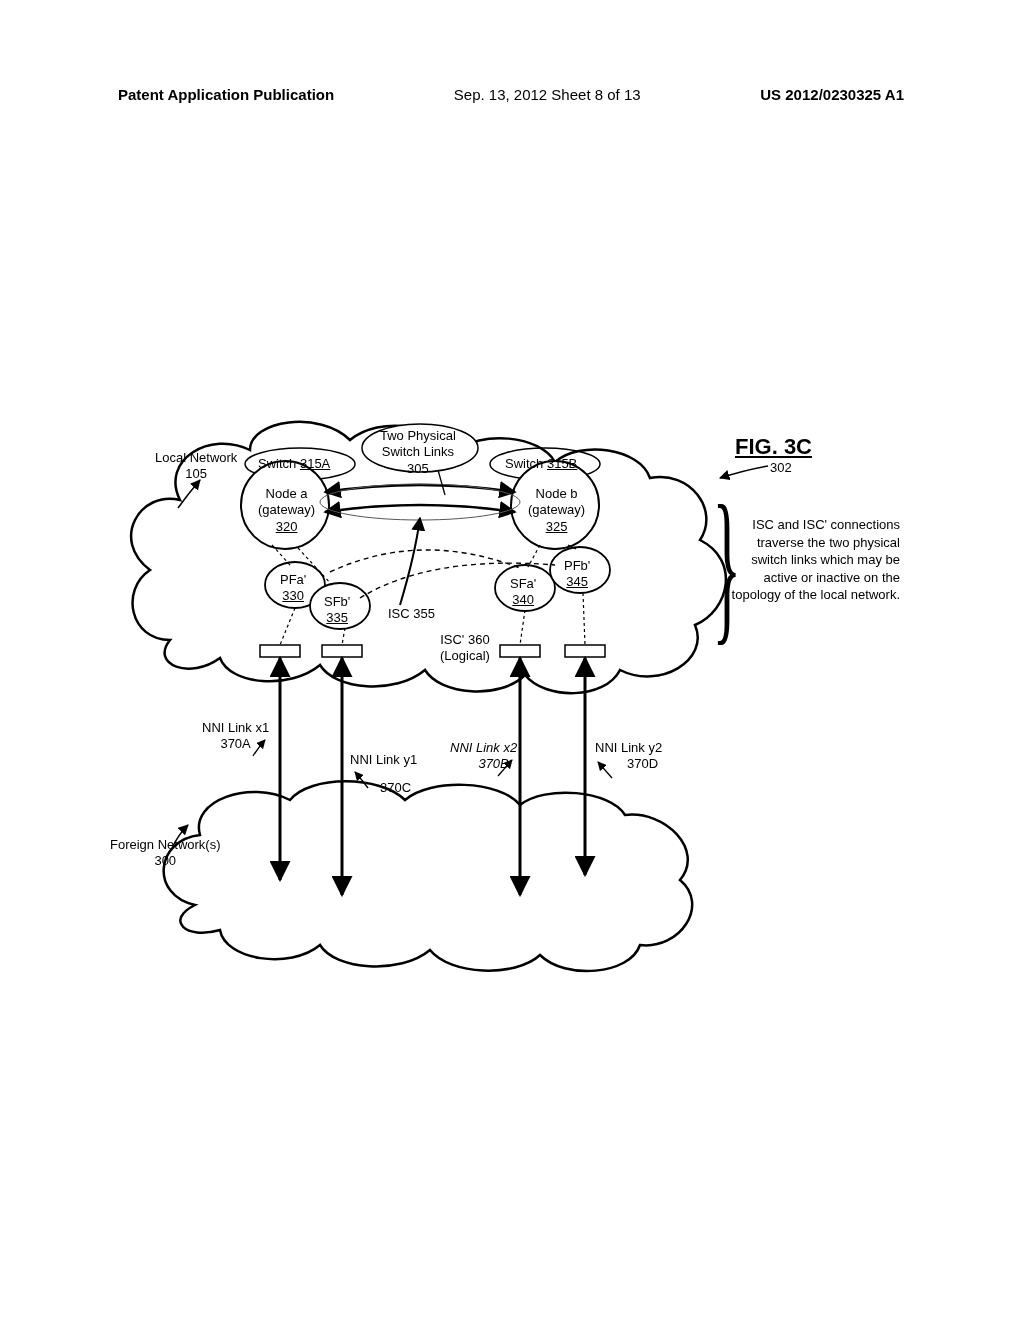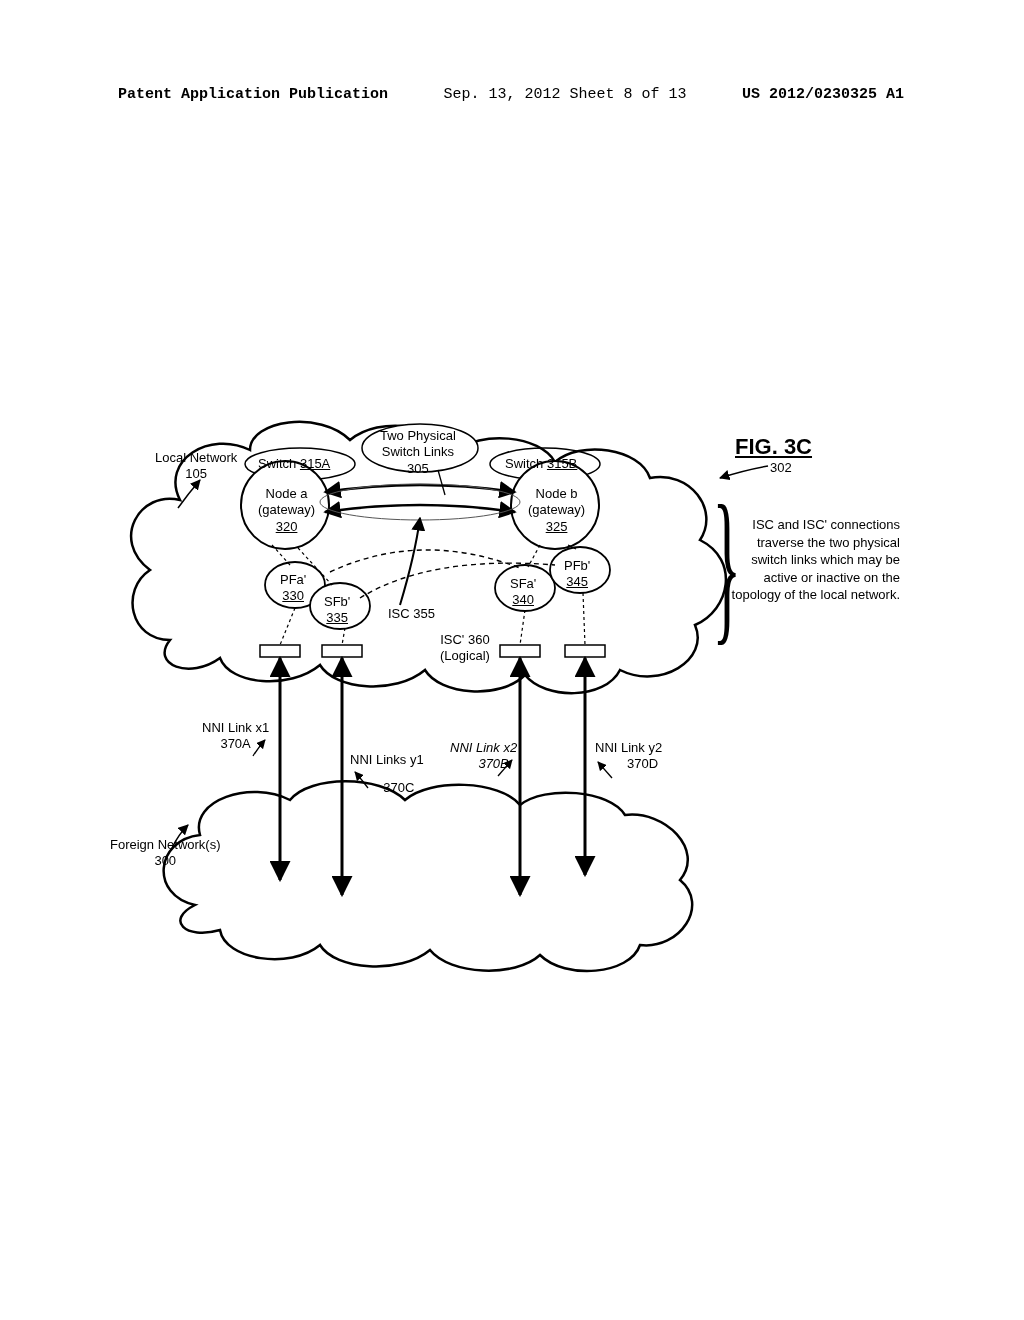--- a/index.html
+++ b/index.html
@@ -12,21 +12,21 @@
       color: #000;
     }
     .page-header {
       position: absolute;
       top: 86px;
       left: 118px;
       right: 120px;
       display: flex;
       justify-content: space-between;
       font-size: 15px;
-      font-family: Liberation Mono, monospace;
+      font-family: Liberation Sans, sans-serif;
     }
     .page-header .left { font-weight: bold; }
     .page-header .center { font-weight: normal; }
     .page-header .right { font-weight: bold; }
     .canvas {
       position: absolute;
       left: 0; top: 0;
       width: 1024px; height: 1320px;
     }
     .label {
@@ -221,21 +221,21 @@
 <div class="label" style="left:388px; top:606px;">ISC 355</div>
 
 <div class="label" style="left:392px; top:632px;margin-left:48px;">
   <span>ISC' 360</span><br><span>(Logical)</span>
 </div>
 
 <div class="label" style="left:202px; top:720px; text-align:center;">
   <span>NNI Link x1</span><br><span>370A</span>
 </div>
 <div class="label" style="left:350px; top:752px;">
-  <span>NNI Links y1</span><br>
+  <span>NNI Link y1</span><br>
   <span style="display:inline-block; transform:translateX(12px);margin-top:12px;">370C</span>
 </div>
 <div class="label" style="left:450px; top:740px;font-style:italic;">
   <span>NNI Link x2</span><br>
   <span style="display:inline-block; transform:translateX(10px);">370B</span>
 </div>
 <div class="label" style="left:595px; top:740px;">
   <span>NNI Link y2</span><br>
   <span style="display:inline-block; transform:translateX(14px);">370D</span>
 </div>

